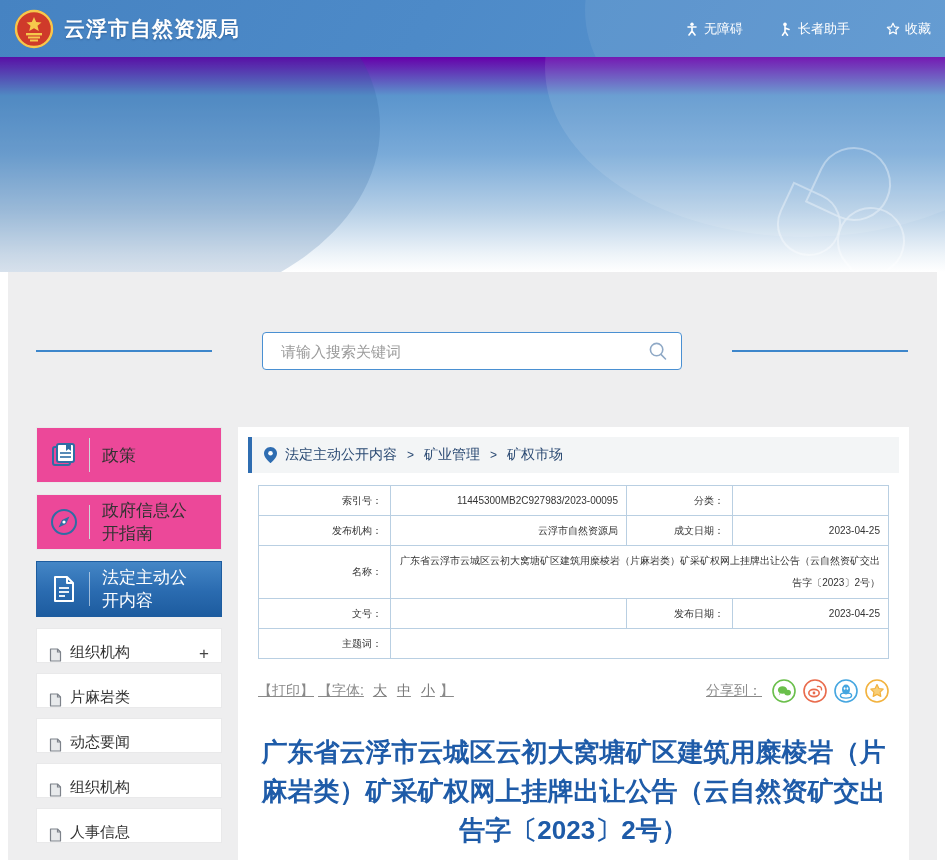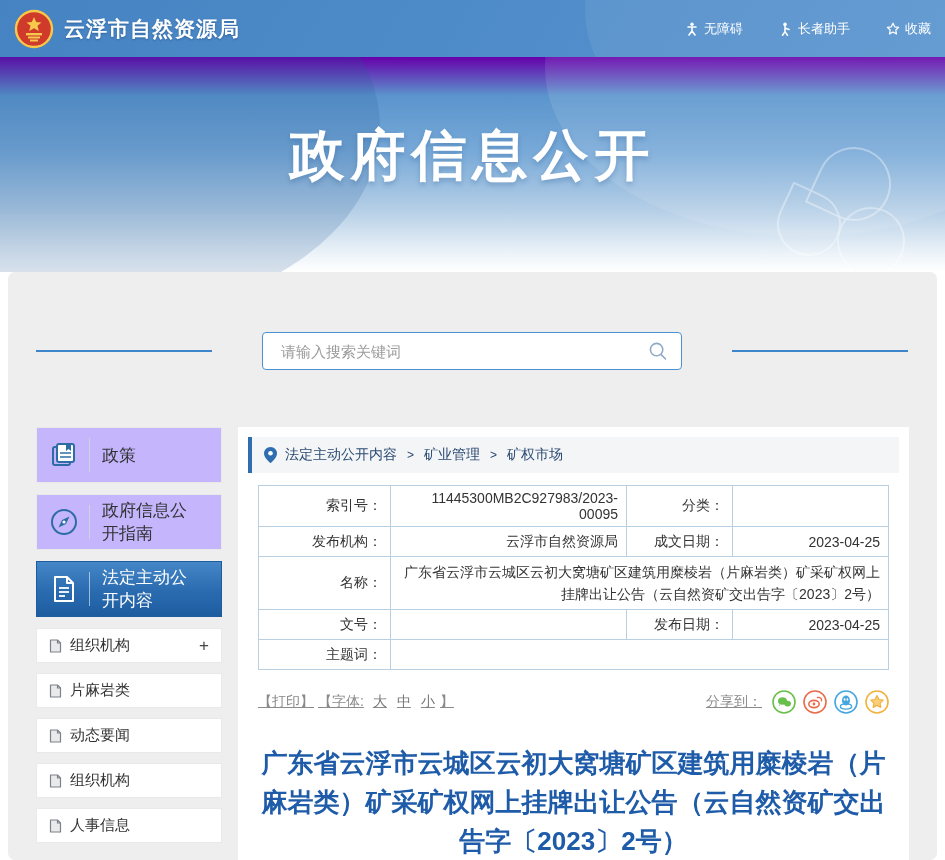--- a/index.html
+++ b/index.html
@@ -33,65 +33,65 @@
   .flower{position:absolute;right:28px;top:80px;width:150px;height:150px;opacity:.45;}
   .flower div{position:absolute;border:2px solid rgba(255,255,255,.8);border-radius:50% 50% 50% 0;}
   .petal1{width:70px;height:70px;left:50px;top:10px;transform:rotate(25deg);}
   .petal2{width:60px;height:60px;left:10px;top:55px;transform:rotate(115deg);}
   .petal3{width:64px;height:64px;left:70px;top:70px;transform:rotate(-40deg);}
   .banner-title{
     position:relative;z-index:2;text-align:center;color:#fff;font-size:55px;font-weight:bold;
     letter-spacing:6px;padding-top:62px;margin:0;text-shadow:0 3px 5px rgba(20,70,130,.25);
   }
   
-  .shell{margin:0 8px;background:#eeeeef;height:588px;box-sizing:border-box;padding-top:52px;overflow:hidden;border-radius:7px;}
+  .shell{margin:0 8px;background:#eeeeef;height:588px;box-sizing:border-box;padding-top:52px;overflow:hidden;}
   
   .search-row{display:flex;align-items:center;padding:0 28px;height:54px;}
   .deco-line{flex:0 0 176px;height:2px;background:#3d86cb;}
   .search-box{
     flex:0 0 420px;height:38px;margin:0 50px;background:#fff;border:1px solid #4a90d2;border-radius:4px;
     display:flex;align-items:center;box-sizing:border-box;padding:0 12px 0 16px;
   }
   .search-box input{
     flex:1;border:none;outline:none;font-size:15px;color:#333;background:transparent;
     font-family:"Liberation Sans","DejaVu Sans",sans-serif;
   }
   .search-box input::placeholder{color:#9b9b9b;}
   .search-btn{flex:0 0 22px;cursor:pointer;display:flex;align-items:center;justify-content:center;background:none;border:none;padding:0;}
   
   .main-row{display:flex;align-items:flex-start;padding:0 28px;margin-top:49px;}
   
   .sidebar{flex:0 0 186px;margin-right:16px;}
   .side-big{
-    height:56px;background:#c4b5fd;margin-bottom:11px;display:flex;align-items:center;
+    height:56px;background:#ec4899;margin-bottom:11px;display:flex;align-items:center;
     padding:0 10px;box-sizing:border-box;cursor:pointer;border:1px solid #e9e9ea;
   }
   .side-big .bicon{flex:0 0 34px;display:flex;justify-content:center;}
   .side-big .bdiv{width:1px;height:34px;background:#cfd4d9;margin:0 12px 0 8px;}
   .side-big .blabel{font-size:17px;color:#333;line-height:23px;width:86px;}
   .side-big.active{background:linear-gradient(180deg,#4486c6 0%,#2a6bb0 55%,#1d5c9f 100%);border-color:#1d5c9f;}
   .side-big.active .blabel{color:#fff;}
   .side-big.active .bdiv{background:rgba(255,255,255,.55);}
   .side-sub{
-    height:35px;background:#fff;margin-bottom:10px;display:flex;align-items:center;
+    height:35px;background:#fff;margin-bottom:10px;display:flex;align-items:flex-end;
     padding:0 12px;box-sizing:border-box;cursor:pointer;border:1px solid #e9e9ea;font-size:15px;color:#333;
   }
   .side-sub .slabel{margin-left:8px;}
   .side-sub .plus{margin-left:auto;font-size:17px;color:#444;line-height:1;}
   
   .content{flex:1;background:#fff;min-height:420px;padding-bottom:30px;}
   .breadcrumb{
     margin:10px 10px 0;background:#f3f5f6;border-left:4px solid #2f6db1;height:36px;
     display:flex;align-items:center;padding:0 12px;font-size:14px;color:#2b4a73;
   }
   .breadcrumb .crumb{cursor:pointer;}
   .breadcrumb .sep{margin:0 10px;color:#2b4a73;font-size:12px;}
   .breadcrumb svg{margin-right:8px;}
   
-  table.meta{border-collapse:collapse;margin:12px 20px 0;width:calc(100% - 40px);font-size:14px;color:#333;}
+  table.meta{border-collapse:collapse;margin:12px 20px 0;width:calc(100% - 40px);font-size:10px;color:#333;}
   table.meta td{border:1px solid #b9cfe2;padding:4px 8px;height:30px;box-sizing:border-box;}
   td.lbl{text-align:right;white-space:nowrap;padding-right:6px;}
   td.val{text-align:right;padding-left:12px;}
   td.name-val{line-height:22px;padding:6px 12px;}
   
   .toolbar{margin:20px 20px 0;display:flex;align-items:center;font-size:14px;color:#8a8a8a;text-decoration:underline;}
   .toolbar .seg{margin-right:4px;}
   .fsize{margin:0 5px;cursor:pointer;color:#777;}
   .share{margin-left:auto;display:flex;align-items:center;gap:7px;}
   .share-label{margin-right:3px;}
@@ -139,21 +139,20 @@
 </div>
 
 <div class="banner">
   <div class="swash1"></div>
   <div class="swash2"></div>
   <div class="flower">
     <div class="petal1"></div>
       <div class="petal2"></div>
       <div class="petal3"></div>
   </div>
-  <h1 class="banner-title">政府信息公开</h1>
 </div>
 
 <div class="shell">
 
   <div class="search-row">
     <div class="deco-line"></div>
     <div class="search-box">
       <input type="text" placeholder="请输入搜索关键词" style="">
       <button class="search-btn">
         <svg width="20" height="20" viewBox="0 0 20 20">

